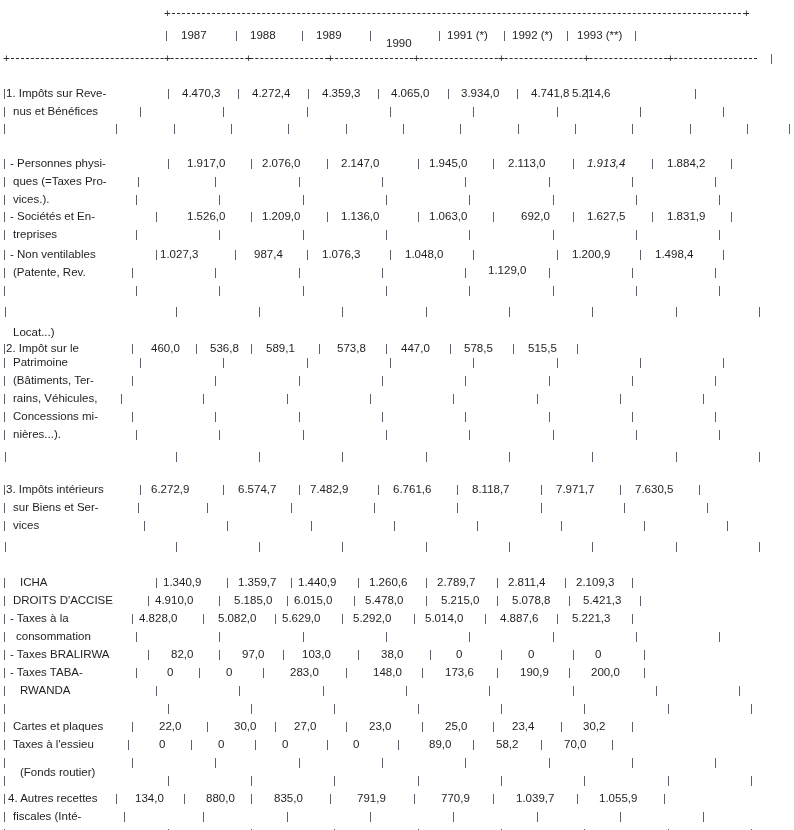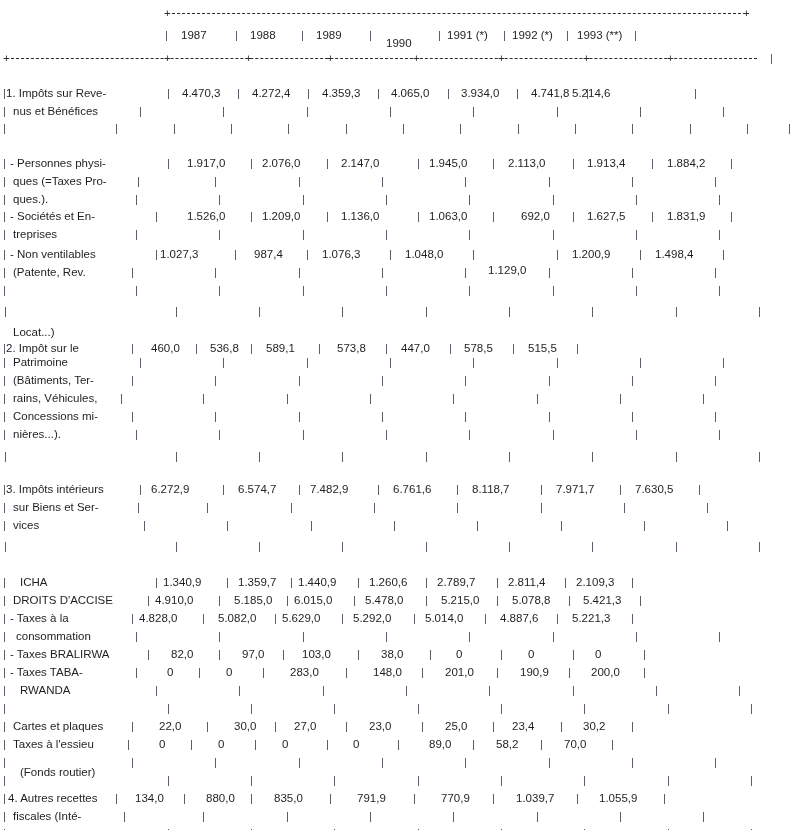--- a/index.html
+++ b/index.html
@@ -111,40 +111,40 @@
         <span style="left: 187px;">1.917,0</span>
         <span class="pipe" style="left: 250px;">|</span>
         <span style="left: 262px;">2.076,0</span>
         <span class="pipe" style="left: 326px;">|</span>
         <span style="left: 341px;">2.147,0</span>
         <span class="pipe" style="left: 417px;">|</span>
         <span style="left: 429px;">1.945,0</span>
         <span class="pipe" style="left: 492px;">|</span>
         <span style="left: 508px;">2.113,0</span>
         <span class="pipe" style="left: 572px;">|</span>
-        <span style="left: 587px;">1.913,4</span>
+        <span style="left: 587px; font-style: italic;">1.913,4</span>
         <span class="pipe" style="left: 651px;">|</span>
         <span style="left: 667px;">1.884,2</span>
         <span class="pipe" style="left: 730px;">|</span>
       </div>
       <div class="line" style="top: 174px;">
         <span class="pipe" style="left: 3px;">|</span>
         <span style="left: 13px;">ques (=Taxes Pro-</span>
         <span class="pipe" style="left: 137px;">|</span>
         <span class="pipe" style="left: 214px;">|</span>
         <span class="pipe" style="left: 298px;">|</span>
         <span class="pipe" style="left: 381px;">|</span>
         <span class="pipe" style="left: 464px;">|</span>
         <span class="pipe" style="left: 548px;">|</span>
         <span class="pipe" style="left: 631px;">|</span>
         <span class="pipe" style="left: 714px;">|</span>
       </div>
       <div class="line" style="top: 192px;">
         <span class="pipe" style="left: 3px;">|</span>
-        <span style="left: 13px;">ques.).</span>
+        <span style="left: 13px;">vices.).</span>
         <span class="pipe" style="left: 135px;">|</span>
         <span class="pipe" style="left: 218px;">|</span>
         <span class="pipe" style="left: 302px;">|</span>
         <span class="pipe" style="left: 385px;">|</span>
         <span class="pipe" style="left: 468px;">|</span>
         <span class="pipe" style="left: 552px;">|</span>
         <span class="pipe" style="left: 635px;">|</span>
         <span class="pipe" style="left: 718px;">|</span>
       </div>
       <div class="line" style="top: 209px;">
@@ -469,21 +469,21 @@
         <span style="left: 10px;">- Taxes TABA-</span>
         <span class="pipe" style="left: 135px;">|</span>
         <span style="left: 167px;">0</span>
         <span class="pipe" style="left: 198px;">|</span>
         <span style="left: 226px;">0</span>
         <span class="pipe" style="left: 262px;">|</span>
         <span style="left: 290px;">283,0</span>
         <span class="pipe" style="left: 345px;">|</span>
         <span style="left: 373px;">148,0</span>
         <span class="pipe" style="left: 421px;">|</span>
-        <span style="left: 445px;">201,0</span>
+        <span style="left: 445px;">173,6</span>
         <span class="pipe" style="left: 496px;">|</span>
         <span style="left: 520px;">190,9</span>
         <span class="pipe" style="left: 568px;">|</span>
         <span style="left: 591px;">200,0</span>
         <span class="pipe" style="left: 643px;">|</span>
       </div>
       <div class="line" style="top: 683px;">
         <span class="pipe" style="left: 3px;">|</span>
         <span style="left: 20px;">RWANDA</span>
         <span class="pipe" style="left: 155px;">|</span>

